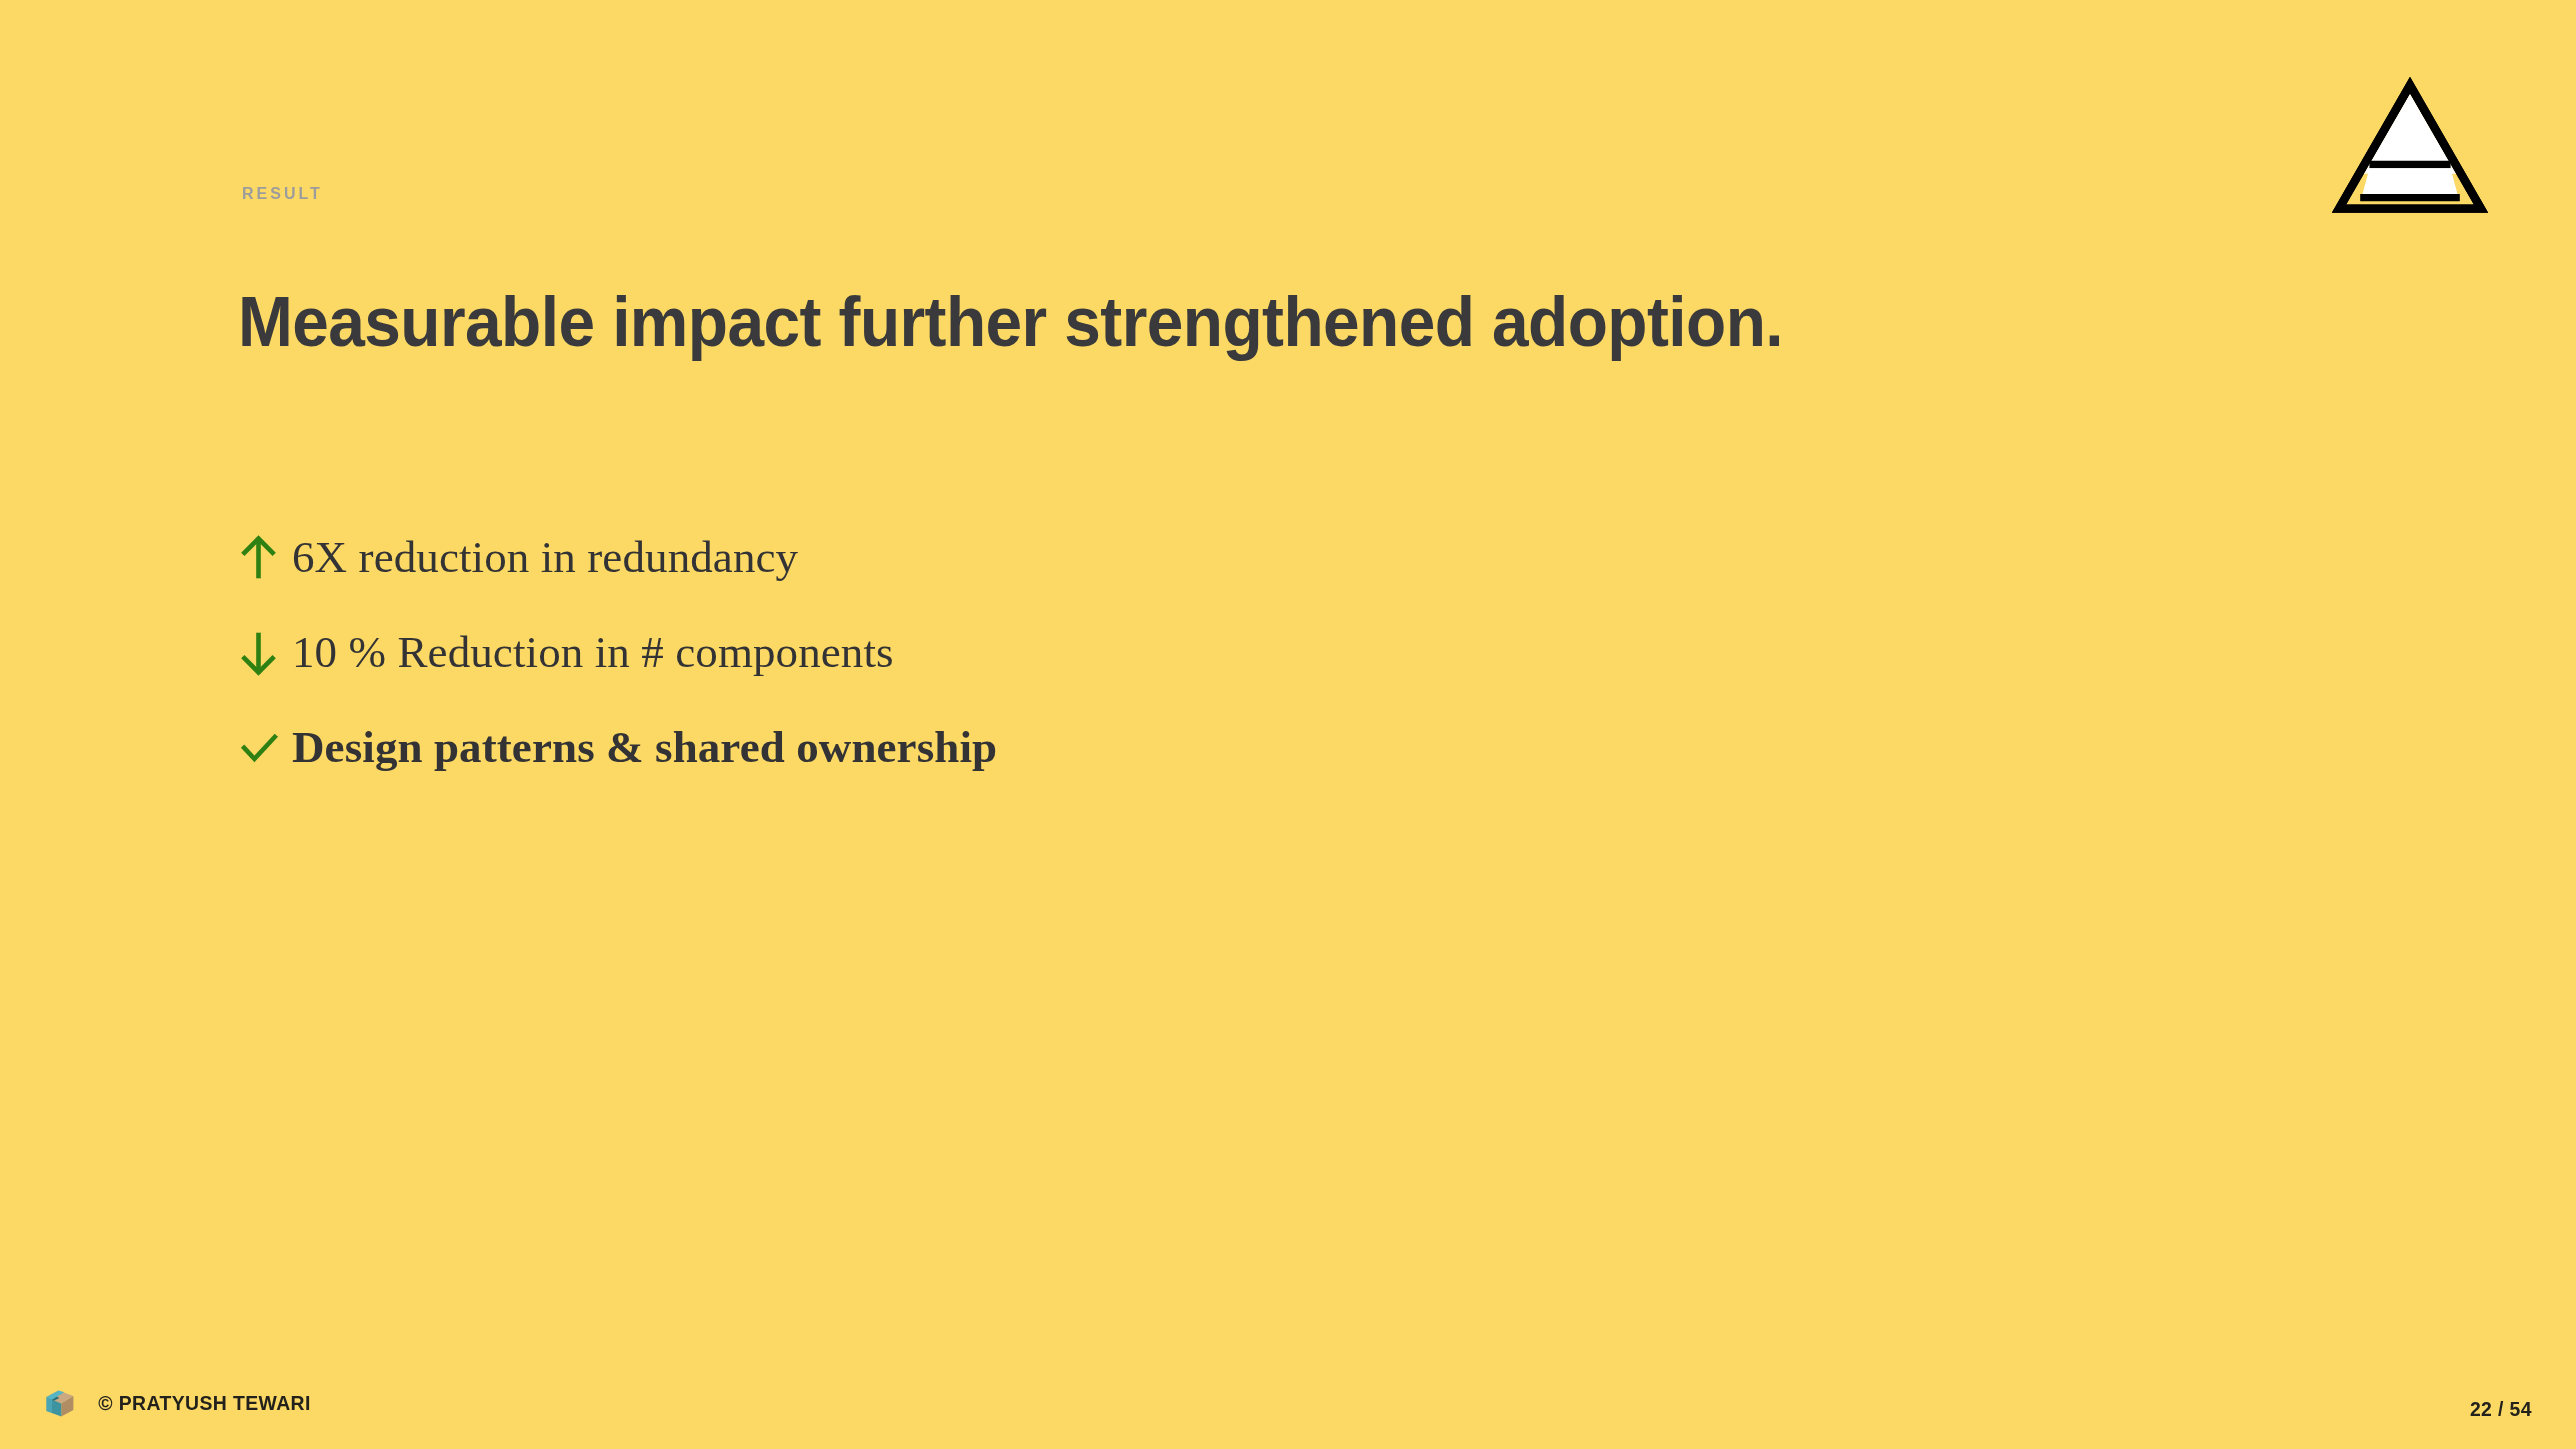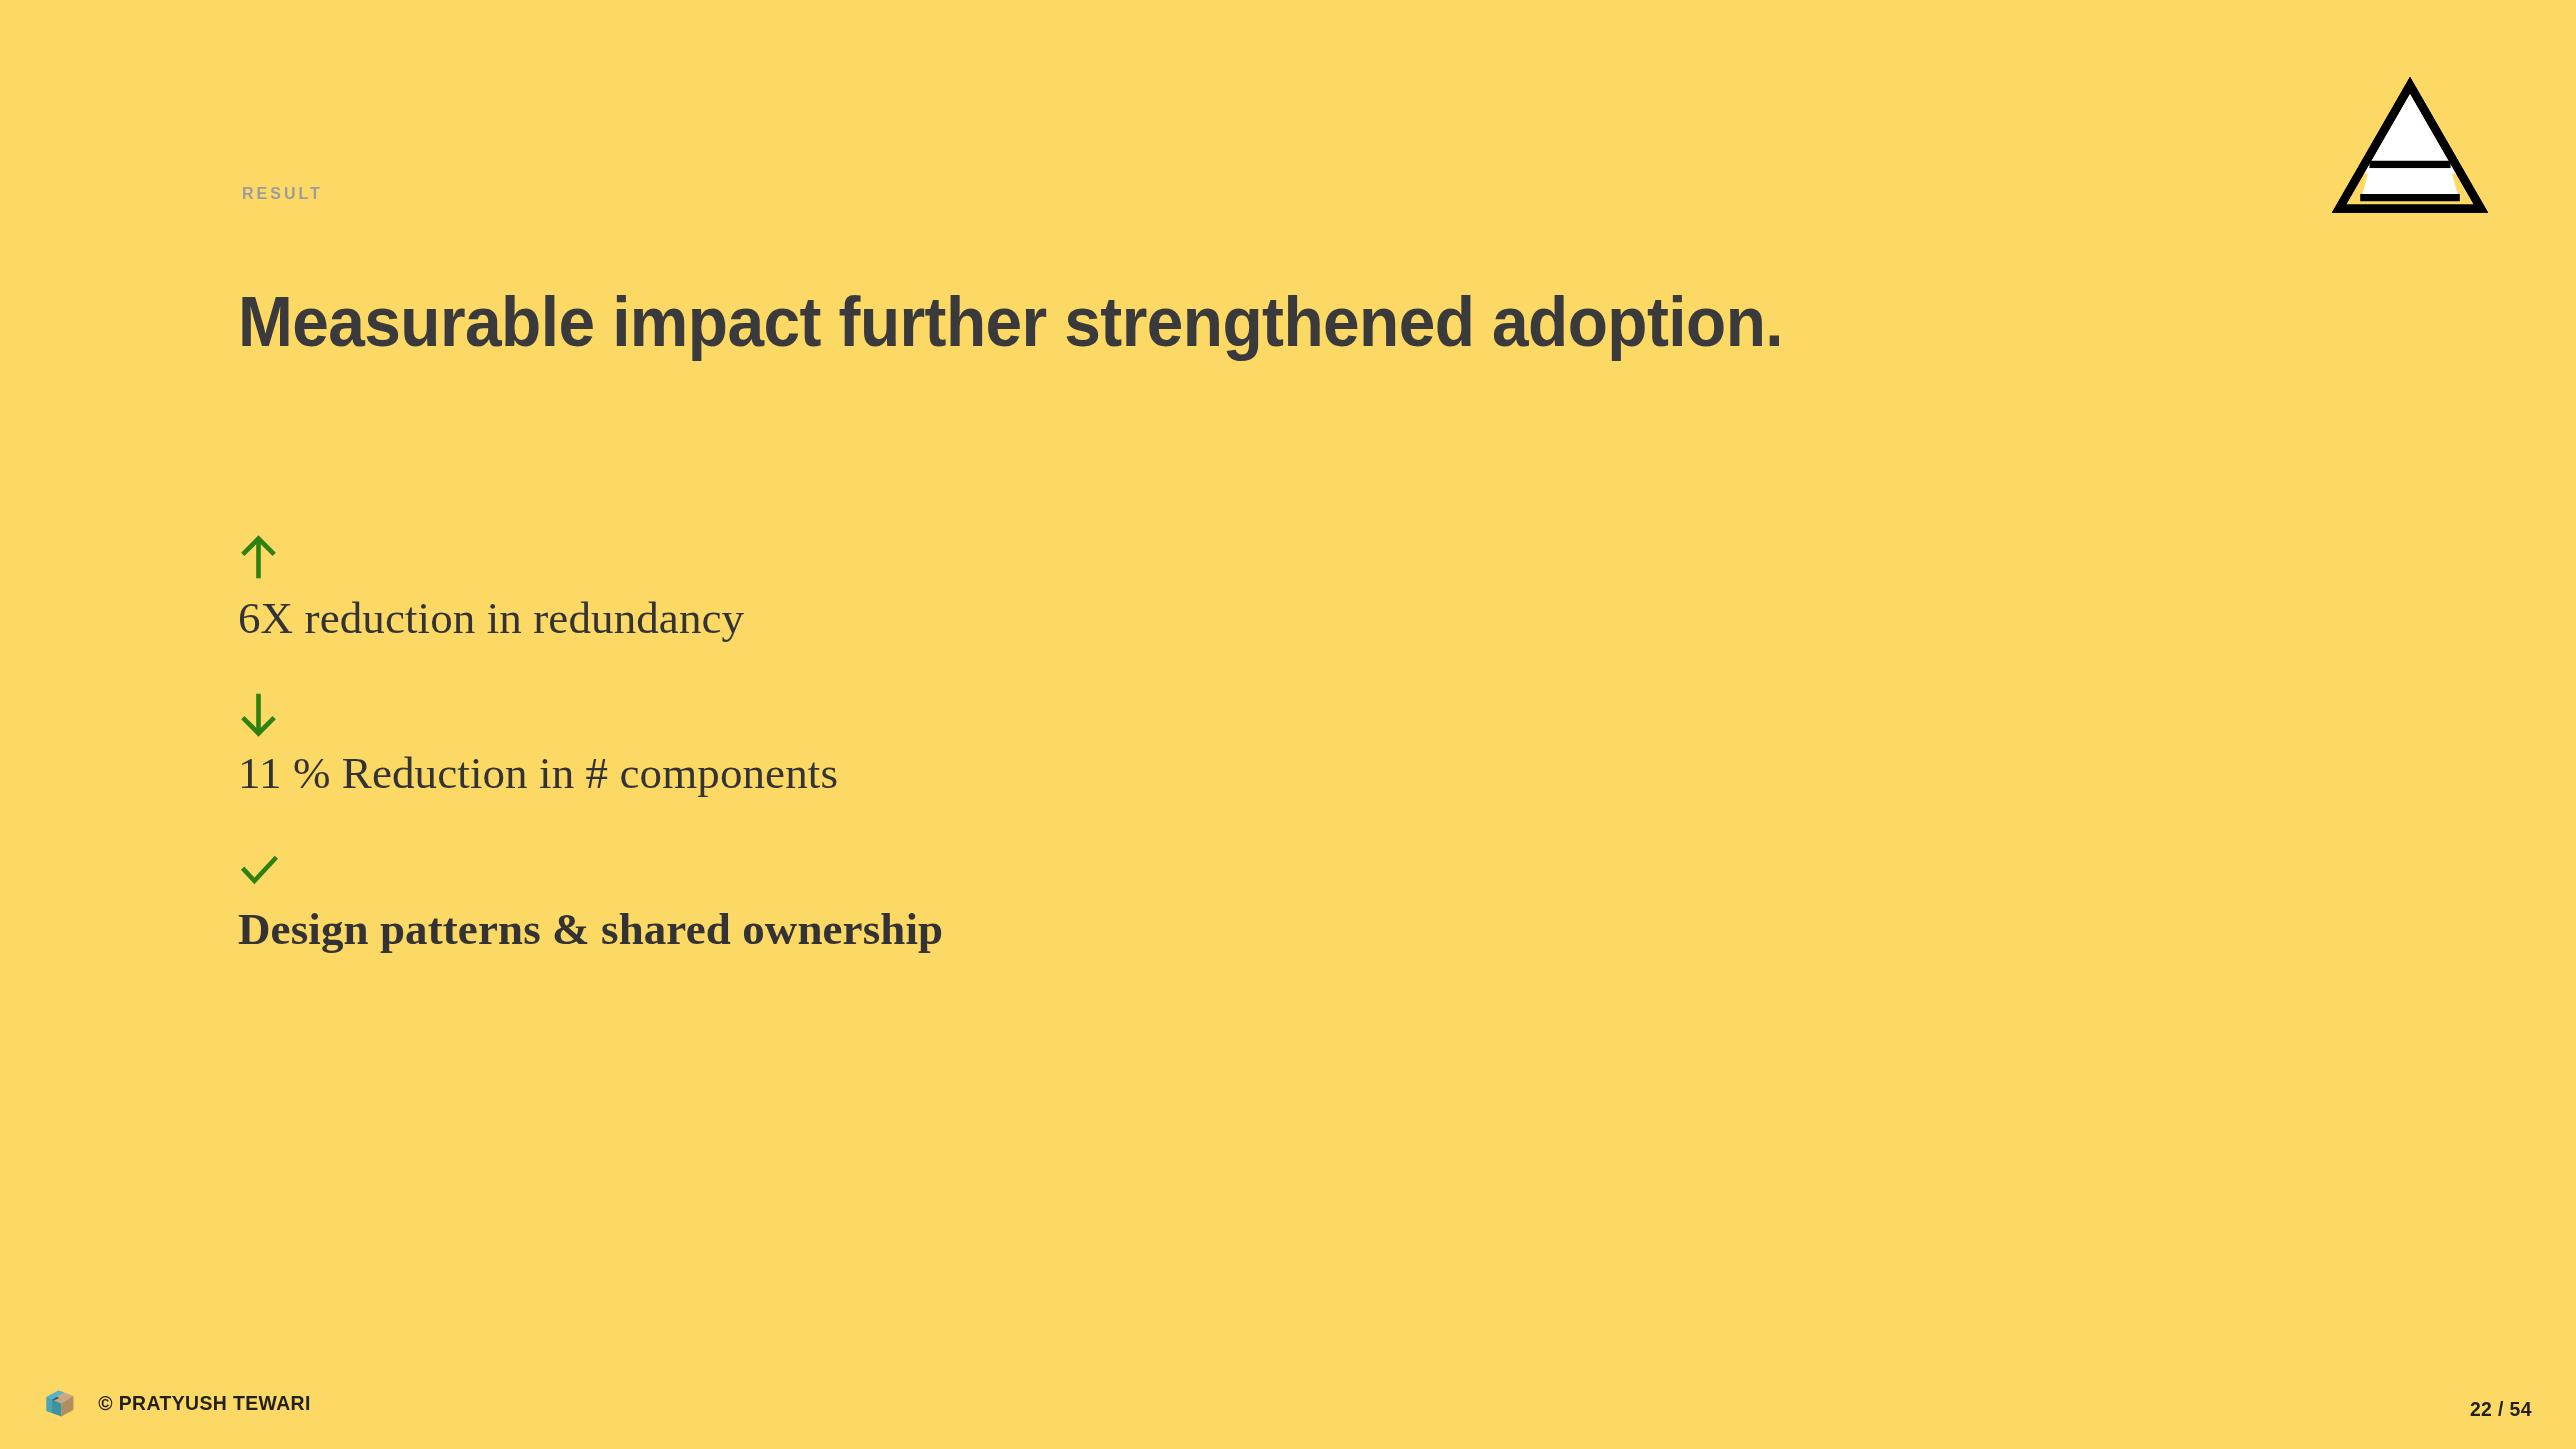--- a/index.html
+++ b/index.html
@@ -64,21 +64,20 @@
   .bullets {
     position: absolute;
     left: 238px;
     top: 526px;
     width: 1661px;
   }
   .bullet-row {
     display: flex;
     align-items: flex-start;
     margin-bottom: 33px;
-    flex-direction: column;
   }
   .bullet-row:last-child { margin-bottom: 0; }
 
   .bullet-icon {
     flex: 0 0 auto;
     width: 54px;
     height: 57px;
     display: flex;
     align-items: center;
     justify-content: flex-start;
@@ -169,21 +168,21 @@
     <div class="bullet-row">
       <span class="bullet-icon">
         <svg width="41" height="48" viewBox="0 0 44 52" xmlns="http://www.w3.org/2000/svg">
           <g stroke="#2E8012" stroke-width="5" fill="none" stroke-linecap="butt" stroke-linejoin="miter">
             <line x1="22" y1="4" x2="22" y2="45"></line>
             <polyline points="5,30 22,47 39,30"></polyline>
           </g>
         </svg>
       </span>
       <span class="bullet-text">
-        <span>11 % Reduction in # components</span>
+        <span>10 % Reduction in # components</span>
       </span>
     </div>
 
 
 
     <div class="bullet-row">
       <span class="bullet-icon">
         <svg width="42" height="48" viewBox="0 0 46 52" xmlns="http://www.w3.org/2000/svg">
           <polyline points="5,24 18,38 42,12" stroke="#2E8012" stroke-width="5" fill="none" stroke-linecap="butt" stroke-linejoin="miter"></polyline>
         </svg>

